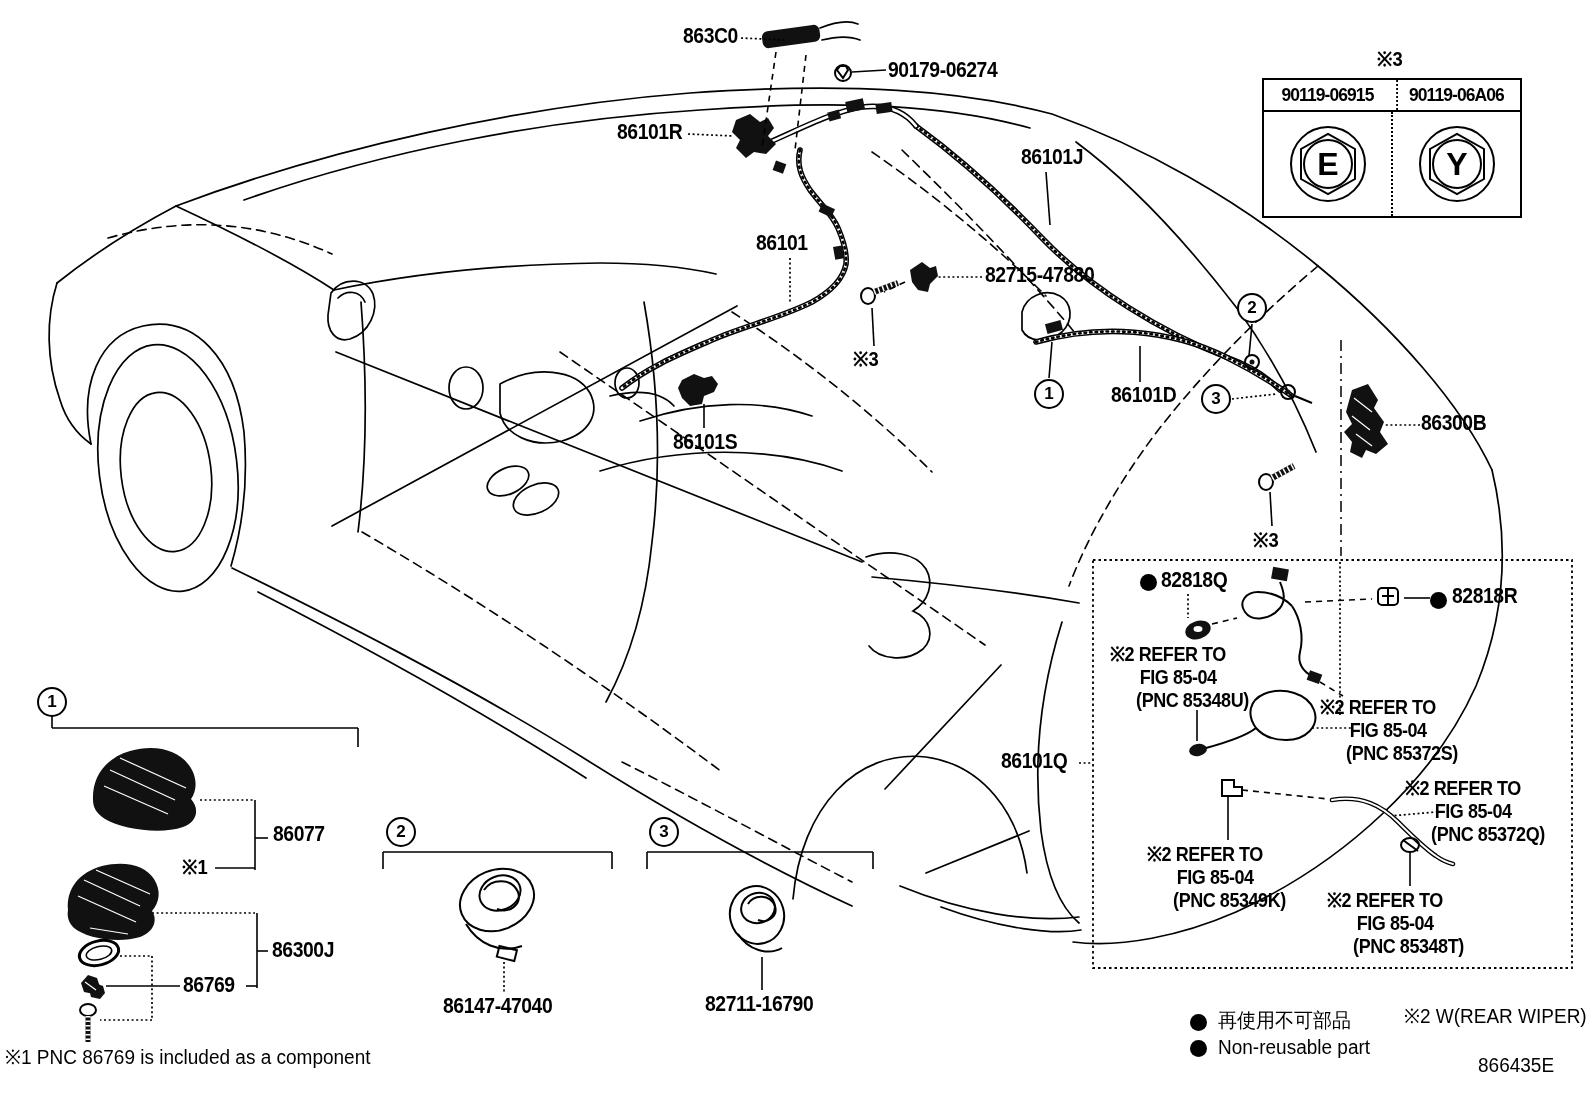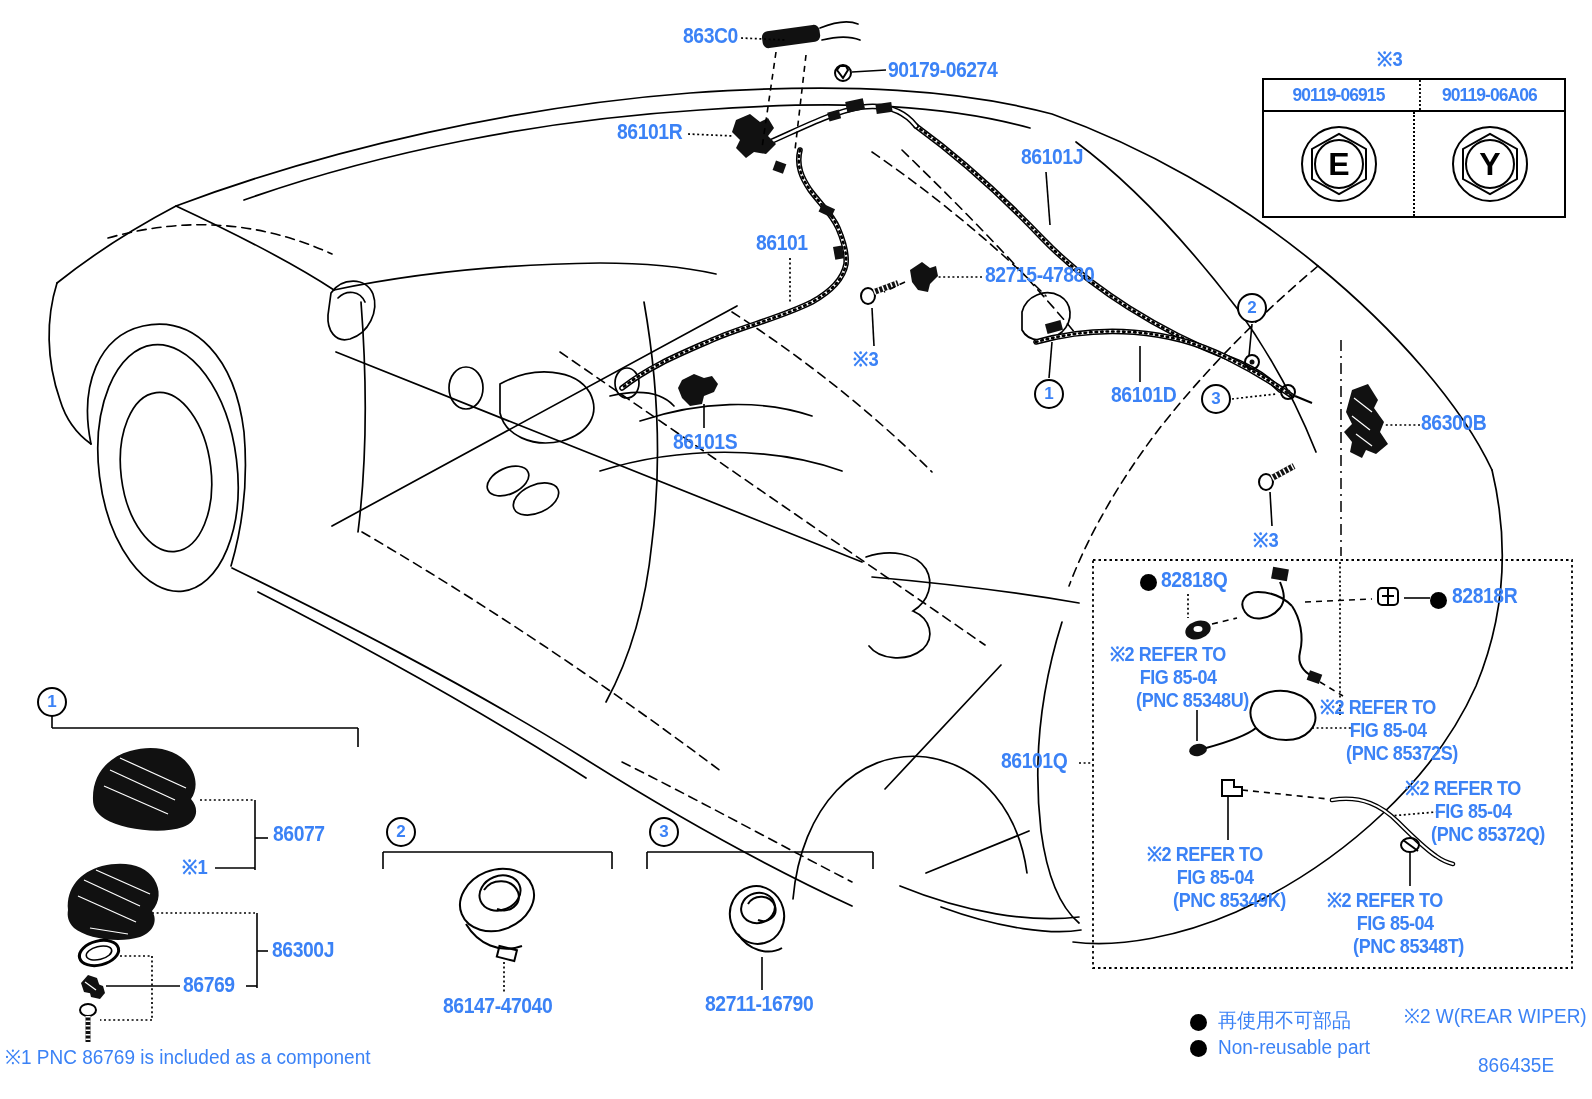--- a/index.html
+++ b/index.html
@@ -1,17 +1,17 @@
 <!DOCTYPE html>
 <html><head>
 <meta charset="utf-8">
 <style>
   html,body{margin:0;padding:0;background:#fff;}
   .stage{position:relative;width:1592px;height:1099px;background:#fff;overflow:hidden;
-         font-family:"Liberation Sans",sans-serif;color:#3b82f6;}
+         font-family:"Liberation Sans",sans-serif;color:#000000;}
   svg.art{position:absolute;left:0;top:0;}
   .c  {stroke:#000;stroke-width:1.7;fill:none;stroke-linecap:round;}
   .cd {stroke:#000;stroke-width:1.6;fill:none;stroke-dasharray:9 6;stroke-linecap:round;}
   .cd2{stroke:#000;stroke-width:1.6;fill:none;stroke-dasharray:6 5;}
   .cdd{stroke:#000;stroke-width:1.5;fill:none;stroke-dasharray:11 5 2 5;}
   .dot-line{stroke:#000;stroke-width:1.7;fill:none;stroke-dasharray:2 2.6;}
   .sol-line{stroke:#000;stroke-width:1.6;fill:none;}
   .dash-line{stroke:#000;stroke-width:1.6;fill:none;stroke-dasharray:6 5;}
   .tube-o{stroke:#000;stroke-width:5.6;fill:none;stroke-linecap:round;}
   .tube-i{stroke:#fff;stroke-width:2.6;fill:none;stroke-linecap:round;}
@@ -26,21 +26,21 @@
         transform:scaleX(.92);transform-origin:0 0;}
   .refer{position:absolute;font-weight:700;font-size:20px;line-height:23px;letter-spacing:-.5px;
          white-space:nowrap;transform:scaleX(.9);transform-origin:0 0;}
   .refer .rl2{padding-left:33px;} .refer .rl3{padding-left:29px;}
   .small{position:absolute;font-weight:400;font-size:20px;line-height:1;white-space:nowrap;
          transform:scaleX(.95);transform-origin:0 0;}
   .dot{position:absolute;width:17px;height:17px;border-radius:50%;background:#000;}
   .callout{position:absolute;width:30px;height:30px;box-sizing:border-box;border:2.5px solid #000;
            border-radius:50%;display:flex;align-items:center;justify-content:center;
            font-weight:700;font-size:17px;background:#fff;}
-  .bolt-table{position:absolute;left:1262px;top:78px;width:304px;height:140px;box-sizing:border-box;
+  .bolt-table{position:absolute;left:1262px;top:78px;width:260px;height:140px;box-sizing:border-box;
               border:2.5px solid #000;display:flex;flex-direction:column;background:#fff;}
   .bt-head{display:flex;height:30px;border-bottom:2px solid #000;}
   .bt-body{flex:1;display:flex;}
   .bt-cell{flex:1;display:flex;align-items:center;justify-content:center;overflow:hidden;}
   .bt-head .bt-cell{font-weight:700;font-size:19px;letter-spacing:-1px;transform:scaleX(.92);}
   .bt-cell + .bt-cell{border-left:2px dotted #000;}
 </style>
 </head>
 <body>
 

